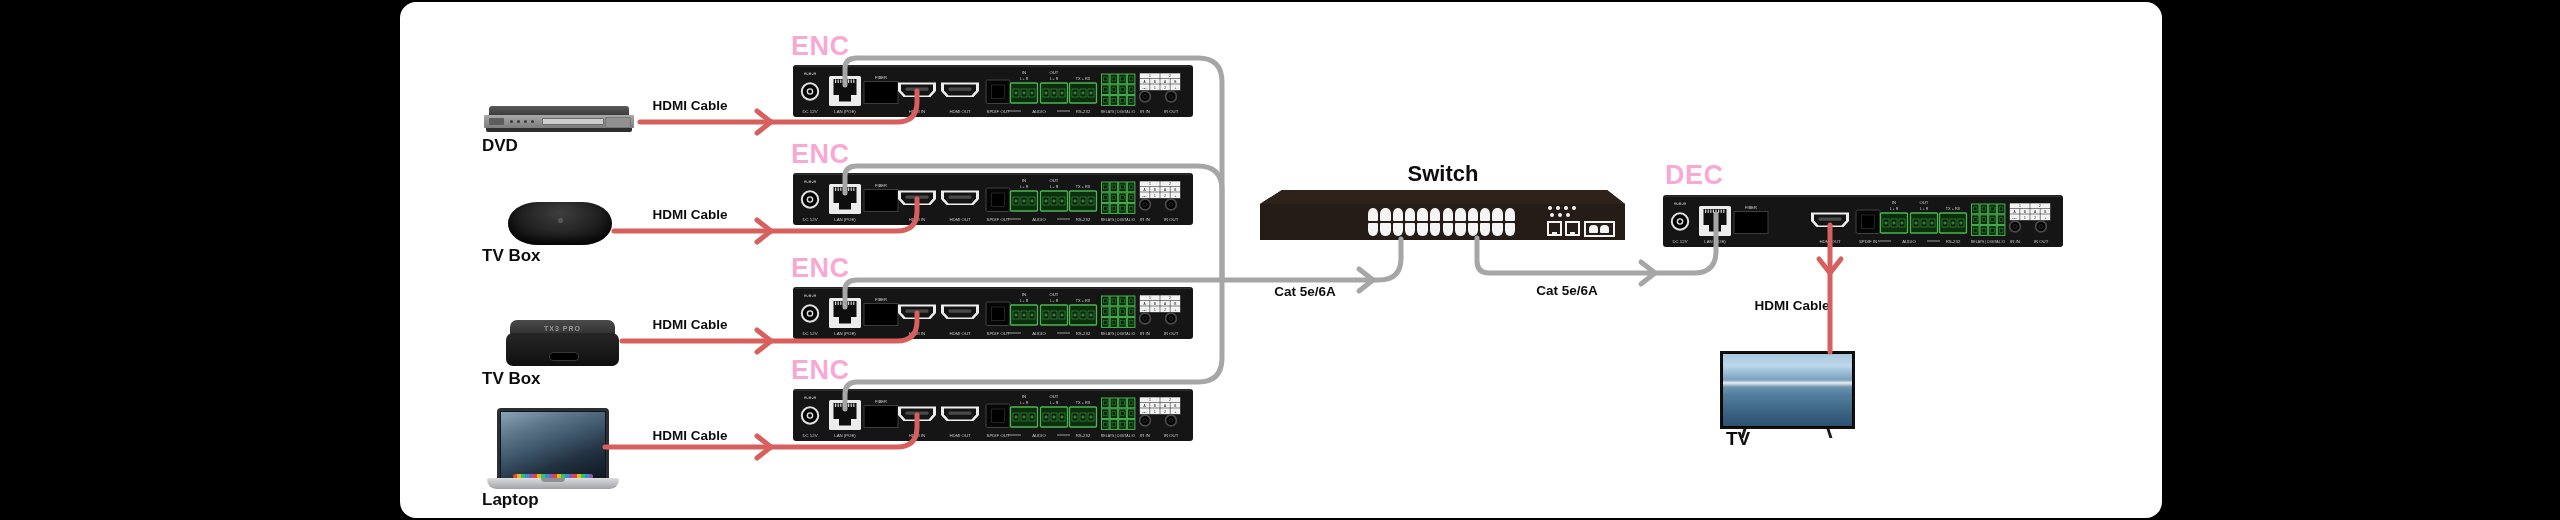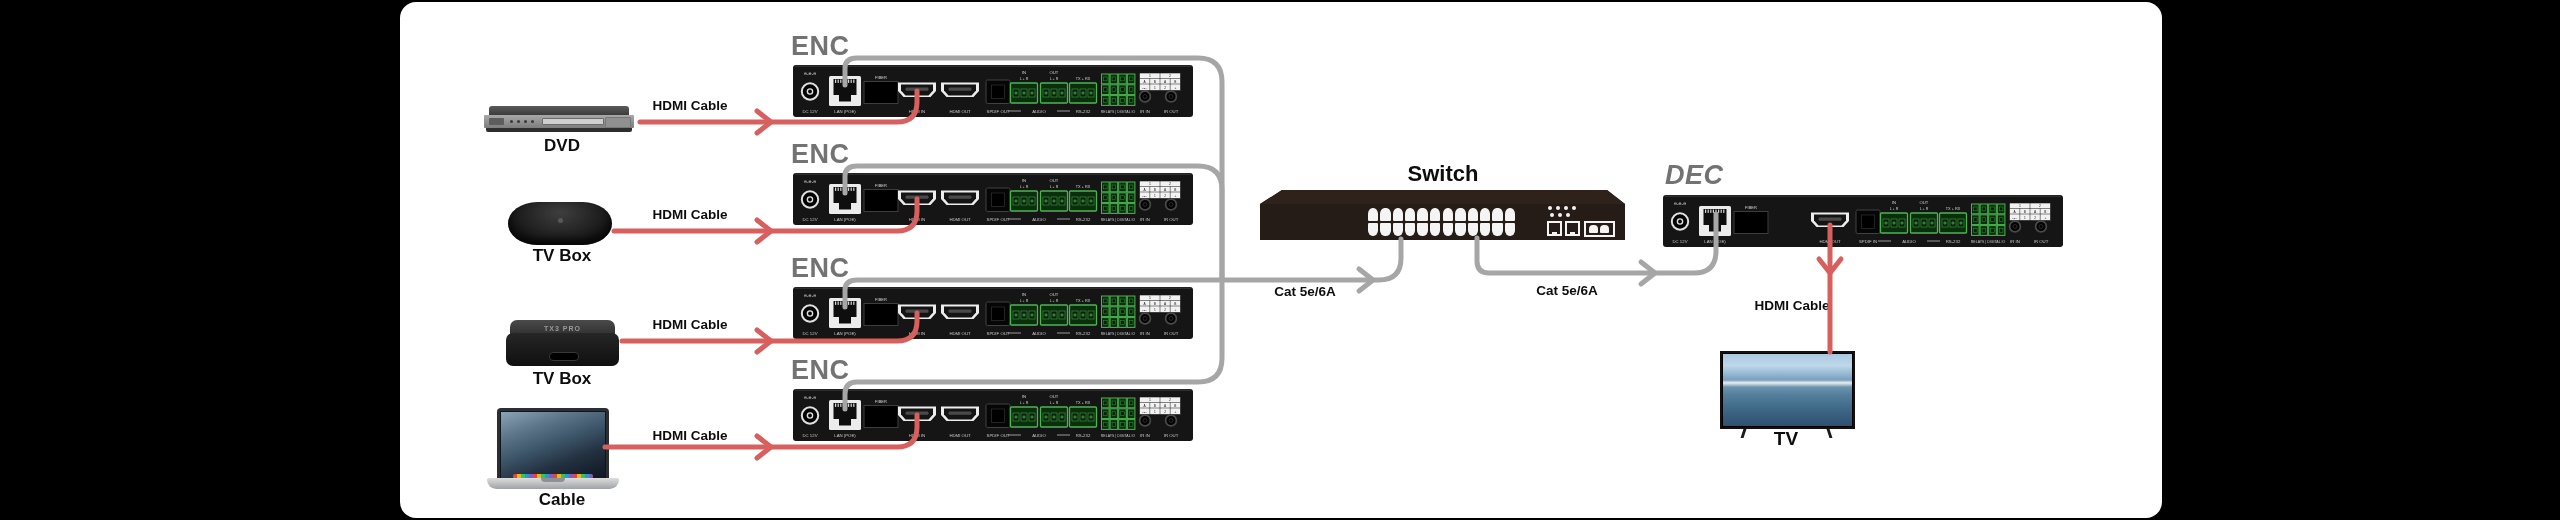--- a/index.html
+++ b/index.html
@@ -1,22 +1,22 @@
 <!DOCTYPE html>
 <html><head>
 <meta charset="utf-8">
 <style>
   html,body{margin:0;padding:0;background:#000;}
   .canvas{position:relative;width:2560px;height:520px;background:#000;overflow:hidden;
           font-family:"Liberation Sans",sans-serif;}
   .panel{position:absolute;left:400px;top:2px;width:1762px;height:516px;background:#fff;border-radius:16px;}
 
   .abs{position:absolute;}
-  .biglabel{font-weight:bold;font-size:27px;color:#737373;letter-spacing:.5px;line-height:1;}
-  .namelabel{font-weight:bold;font-size:17px;color:#0d0d0d;text-align:center;line-height:1;}
+  .biglabel{font-weight:bold;font-size:27px;color:#f9a8d4;letter-spacing:.5px;line-height:1;}
+  .namelabel{font-weight:bold;font-size:17px;color:#0d0d0d;text-align:left;line-height:1;}
   .cablelabel{font-weight:bold;font-size:13.5px;color:#0d0d0d;text-align:center;line-height:1;white-space:nowrap;}
 
   .avdevice{position:absolute;width:400px;height:52px;}
 
   
   .dvd{width:150px;height:26px;}
   .dvd .dtop{position:absolute;left:5px;right:5px;top:0;height:9px;background:linear-gradient(#5a5a5a,#3c3c3c);border-radius:3px 3px 0 0;}
   .dvd .dfront{position:absolute;left:0;right:0;top:9px;height:13px;background:linear-gradient(#a8a8a8,#7d7d7d);border-radius:1px;}
   .dvd .ddisp{position:absolute;left:5px;top:3px;width:15px;height:7px;background:#5d5d5d;border-radius:1px;}
   .dvd .dbtn{position:absolute;top:5px;width:3px;height:3px;border-radius:50%;background:#3a3a3a;}
@@ -105,21 +105,21 @@
 
   <div class="abs laptop" style="left:487px;top:408px;">
     <div class="lscreen">
       <div class="lpic"></div>
       <div class="ldock"></div>
     </div>
     <div class="lbase">
         <div class="lnotch"></div>
       </div>
   </div>
-  <div class="abs namelabel" style="left:482px;top:491px;width:160px;">Cable</div>
+  <div class="abs namelabel" style="left:482px;top:491px;width:160px;">Laptop</div>
 
   <div class="abs biglabel" style="left:791px;top:33px;">ENC</div>
   <div class="abs biglabel" style="left:791px;top:141px;">ENC</div>
   <div class="abs biglabel" style="left:791px;top:255px;">ENC</div>
   <div class="abs biglabel" style="left:791px;top:357px;">ENC</div>
 
   <div class="avdevice" style="left:793px;top:65px;"><svg viewBox="0 0 400 52" width="400" height="52" font-family="Liberation Sans, sans-serif">
         <rect x="0" y="0" width="400" height="52" rx="3" fill="#151515"></rect>
         <rect x="2" y="0.6" width="396" height="1.1" fill="#3a3a3a"></rect>
         <g>
@@ -669,21 +669,21 @@
           <circle cx="352" cy="31.5" r="1.9" fill="#000" stroke="#333" stroke-width="0.8"></circle>
         </g>
         <text x="352" y="47.5" font-size="4.3" fill="#c9c9c9" text-anchor="middle">IR IN</text>
         <g>
           <circle cx="378" cy="31.5" r="5.4" fill="#030303" stroke="#4a4a4a" stroke-width="1.7"></circle>
           <circle cx="378" cy="31.5" r="1.9" fill="#000" stroke="#333" stroke-width="0.8"></circle>
         </g>
         <text x="378" y="47.5" font-size="4.3" fill="#c9c9c9" text-anchor="middle">IR OUT</text>
       </svg></div>
 
-  <div class="abs biglabel" style="left:1665px;top:162px;font-style:italic;">DEC</div>
+  <div class="abs biglabel" style="left:1665px;top:162px;">DEC</div>
   <div class="avdevice" style="left:1663px;top:195px;"><svg viewBox="0 0 400 52" width="400" height="52" font-family="Liberation Sans, sans-serif">
         <rect x="0" y="0" width="400" height="52" rx="3" fill="#151515"></rect>
         <rect x="2" y="0.6" width="396" height="1.1" fill="#3a3a3a"></rect>
         <g>
           <circle cx="17" cy="26.5" r="8.2" fill="#000" stroke="#e0e0e0" stroke-width="2"></circle>
           <circle cx="17" cy="26.5" r="2.6" fill="#000" stroke="#e0e0e0" stroke-width="1.4"></circle>
         </g>
         <text x="17" y="9.5" font-size="4" fill="#d5d5d5" text-anchor="middle">⊖-⊕-⊖</text>
         <text x="17" y="47.5" font-size="4.3" fill="#c9c9c9" text-anchor="middle">DC 12V</text>
         <g>

